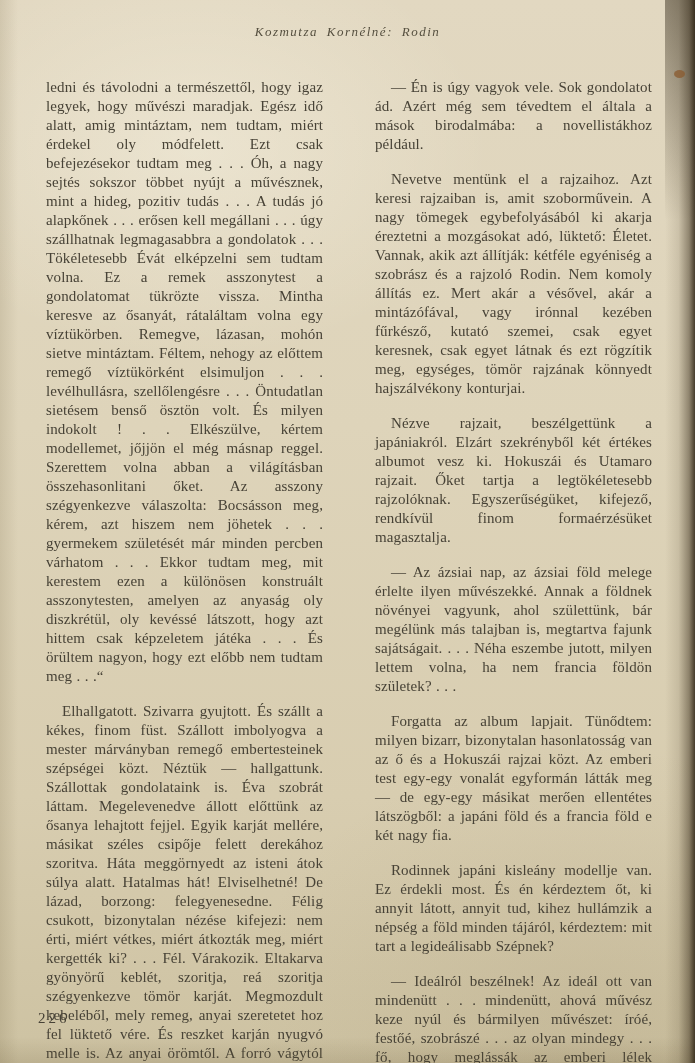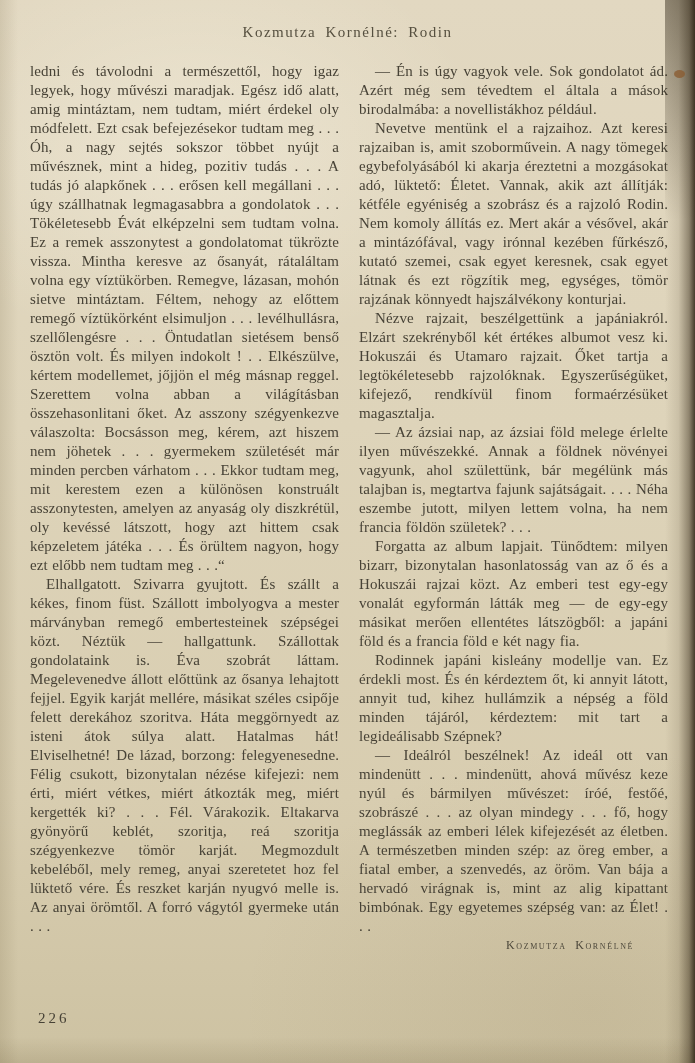--- a/index.html
+++ b/index.html
@@ -66,21 +66,22 @@
     opacity: 0.75;
     filter: blur(0.6px);
   }
 
   .running-header {
     position: absolute;
     top: 24px;
     left: 0;
     width: 100%;
     text-align: center;
-    font-size: 15px;
+    font-style: italic;
+    font-size: 13px;
     letter-spacing: 1.5px;
     word-spacing: 4px;
     color: #554f3f;
   }
 
   .columns {
     position: absolute;
     top: 62px;
     left: 30px;
     width: 638px;
@@ -92,21 +93,21 @@
     width: 309px;
     font-size: 15px;
     line-height: 19px;
     text-align: justify;
     word-spacing: 0.5px;
     letter-spacing: 0.1px;
     color: #474236;
   }
 
   .col p {
-    margin: 0;
+    margin: 16px;
   }
   .col p.indent {
     text-indent: 16px;
   }
 
   .signature {
     text-align: right;
     padding-right: 34px;
     font-variant: small-caps;
     font-size: 12px;

